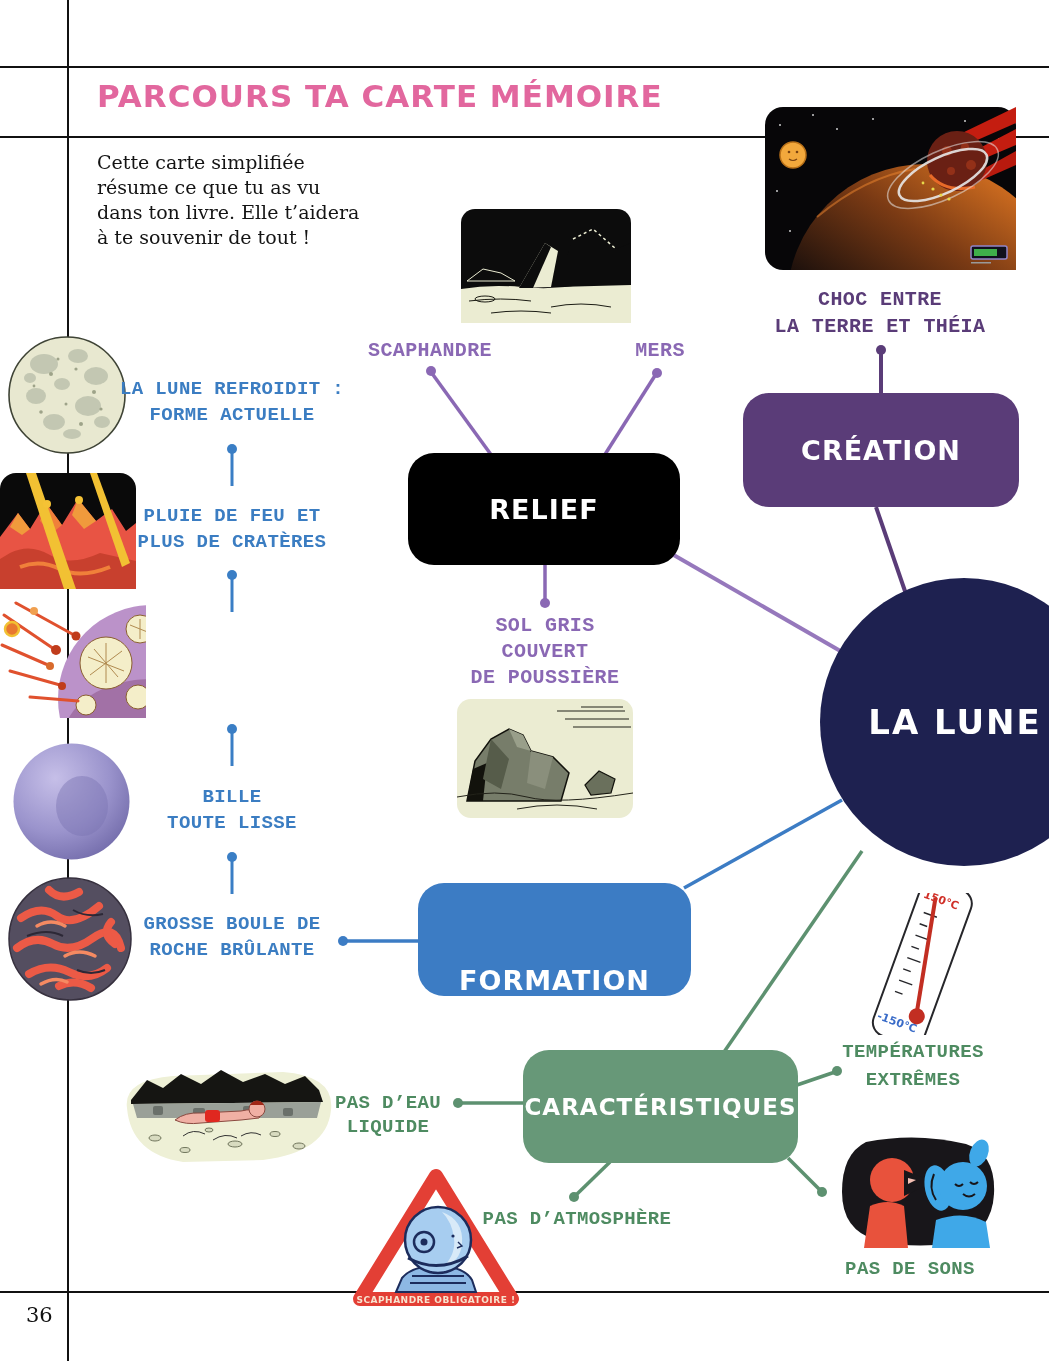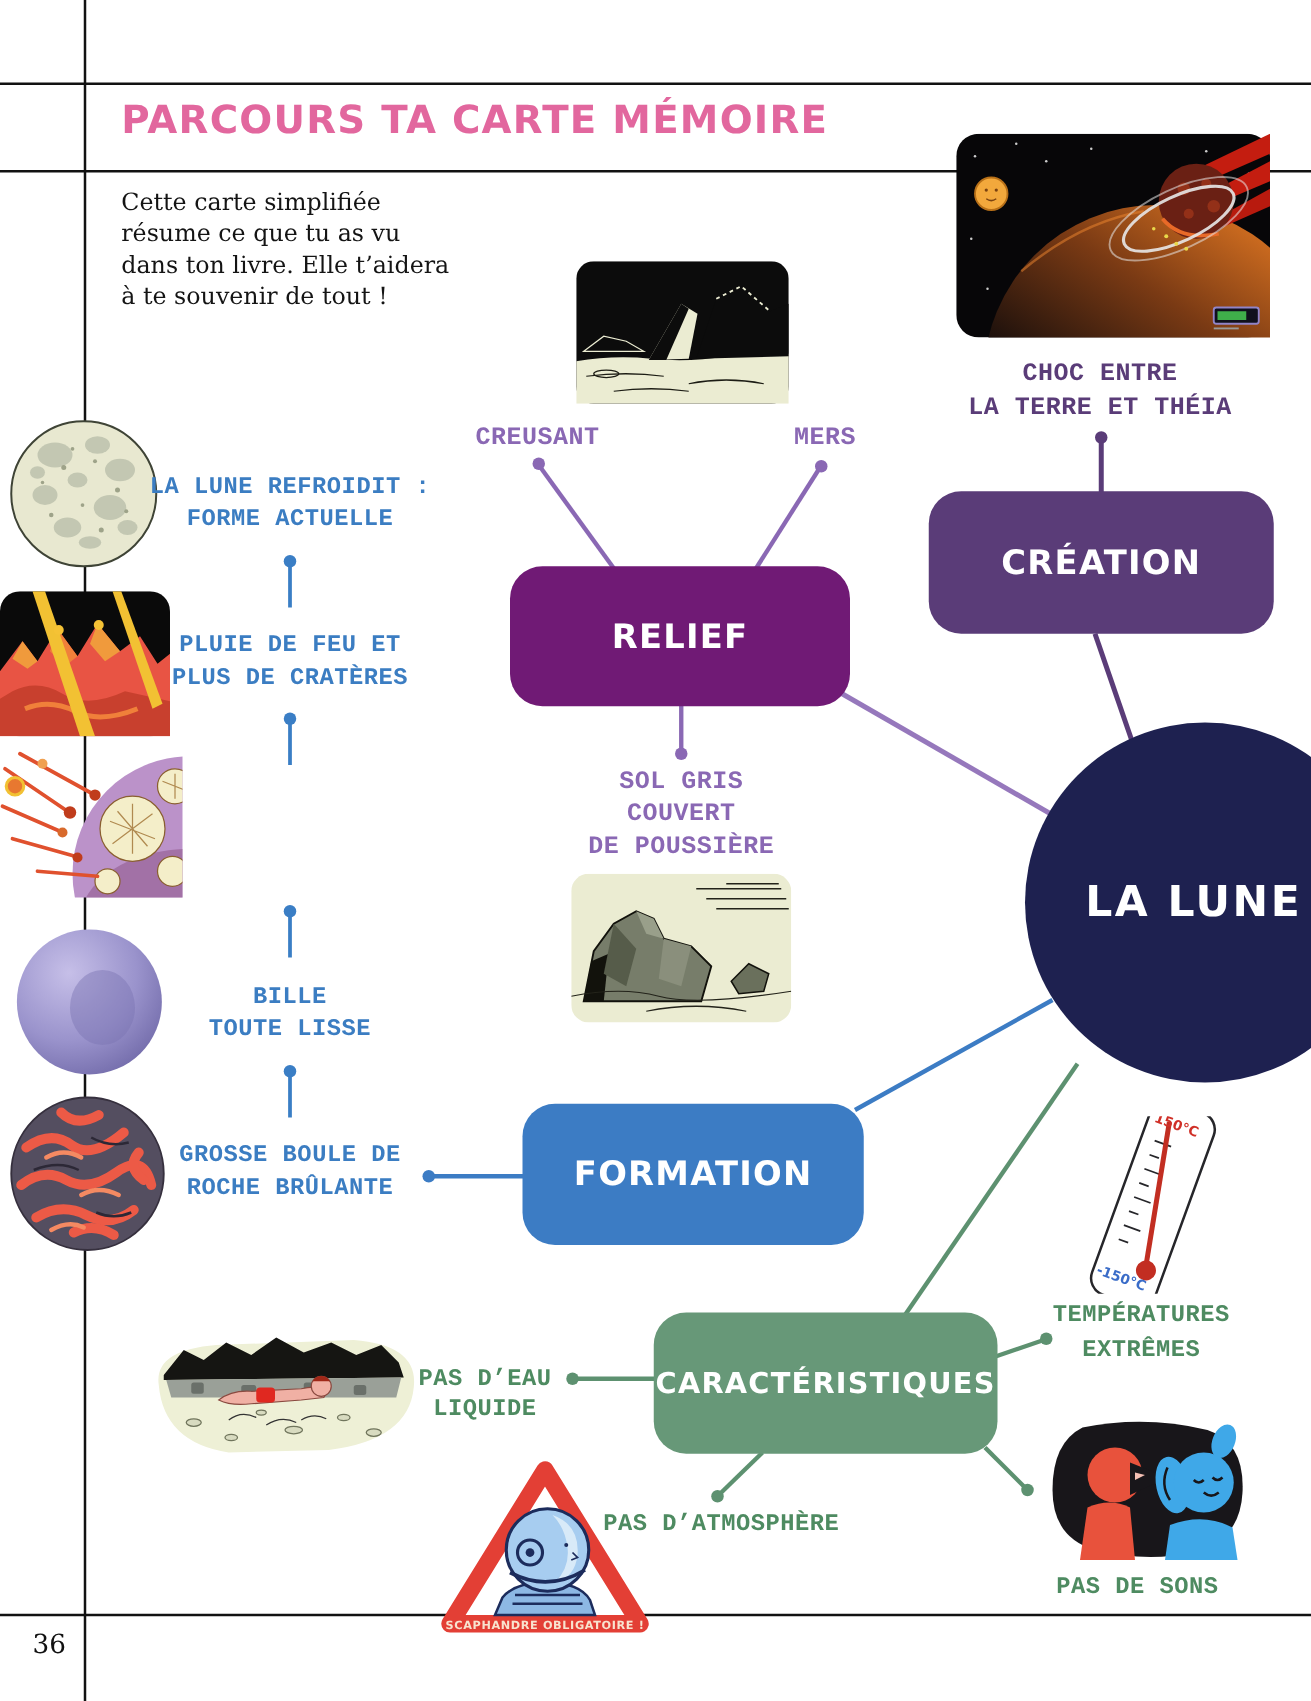--- a/index.html
+++ b/index.html
@@ -207,24 +207,24 @@
     <path d="M96 78 L112 30 L132 20 L155 40 L170 34 L170 76 Z" fill="#0c0c0c"></path>
     <path d="M112 30 L132 20 L155 40" stroke="#ebecd2" stroke-width="1.5" fill="none" stroke-dasharray="3 3"></path>
     <path d="M6 72 L22 60 L40 64 L54 72 Z" fill="#0c0c0c" stroke="#ebecd2" stroke-width="1"></path>
     <g stroke="#1c1c14" stroke-width="1" fill="none">
       <path d="M8 92 Q40 88 70 92"></path>
         <path d="M90 98 Q120 92 150 98"></path>
         <path d="M30 104 Q60 100 90 104"></path>
     </g>
     <ellipse cx="24" cy="90" rx="10" ry="3" fill="none" stroke="#1c1c14" stroke-width="1"></ellipse>
   </svg>
-  <div class="lbl lbl-purple" style="left:345px;top:338px;width:170px;">CREUSANT</div>
+  <div class="lbl lbl-purple" style="left:345px;top:338px;width:170px;">SCAPHANDRE</div>
   <div class="lbl lbl-purple" style="left:600px;top:338px;width:120px;">MERS</div>
 
-  <div class="node" style="left:408px;top:453px;width:272px;height:112px;background:#701a75;font-size:27px;">
+  <div class="node" style="left:408px;top:453px;width:272px;height:112px;background:#000000;font-size:27px;">
     <span>RELIEF</span>
   </div>
 
   <div class="lbl lbl-purple" style="left:460px;top:613px;width:170px;">SOL GRIS
 COUVERT
 DE POUSSIÈRE</div>
   <svg class="img" style="left:457px;top:699px;" width="176" height="119" viewBox="0 0 176 119">
     <rect width="176" height="119" rx="14" fill="#ebecd2"></rect>
     <g stroke="#23231a" stroke-width="1.2" fill="none">
       <path d="M100 12 H168"></path>
@@ -297,21 +297,21 @@
 LA TERRE ET THÉIA</div>
 
   <div class="node" style="left:743px;top:393px;width:276px;height:114px;background:#5a3c78;font-size:27px;">
     <span>CRÉATION</span>
   </div>
 
   <div class="node" style="left:820px;top:578px;width:288px;height:288px;background:#1e2150;border-radius:50%;font-size:34px;letter-spacing:2px;">
     <span style="margin-right:18px;">LA LUNE</span>
   </div>
 
-  <div class="node" style="left:418px;top:883px;width:273px;height:113px;background:#3c7cc4;font-size:27px;">
+  <div class="node" style="left:418px;top:883px;width:273px;height:113px;background:#3c7cc4;font-size:27px;align-items:flex-end;">
     <span>FORMATION</span>
   </div>
 
   <svg class="img" style="left:113px;top:1056px;" width="228" height="112" viewBox="0 0 228 112">
     <path d="M14 52 Q10 24 60 20 L170 16 Q222 20 218 54 Q214 96 150 104 L70 106 Q18 98 14 52 Z" fill="#eef0d6"></path>
     <path d="M18 44 L34 24 L50 32 L68 18 L88 28 L108 14 L130 26 L152 18 L172 28 L192 20 L206 34 L210 46 L18 48 Z" fill="#151512"></path>
     <path d="M20 48 L208 46 L204 62 L24 62 Z" fill="#9aa098"></path>
     <g fill="#6a706a">
         <rect x="40" y="50" width="10" height="9" rx="2"></rect>
         <rect x="80" y="52" width="12" height="8" rx="2"></rect>

